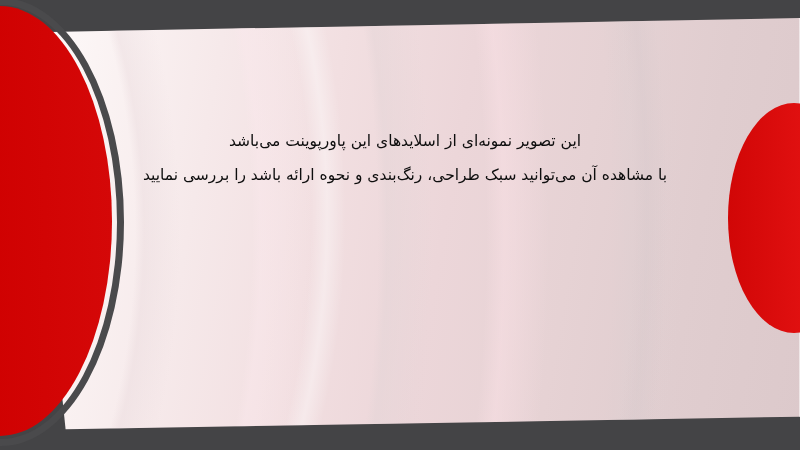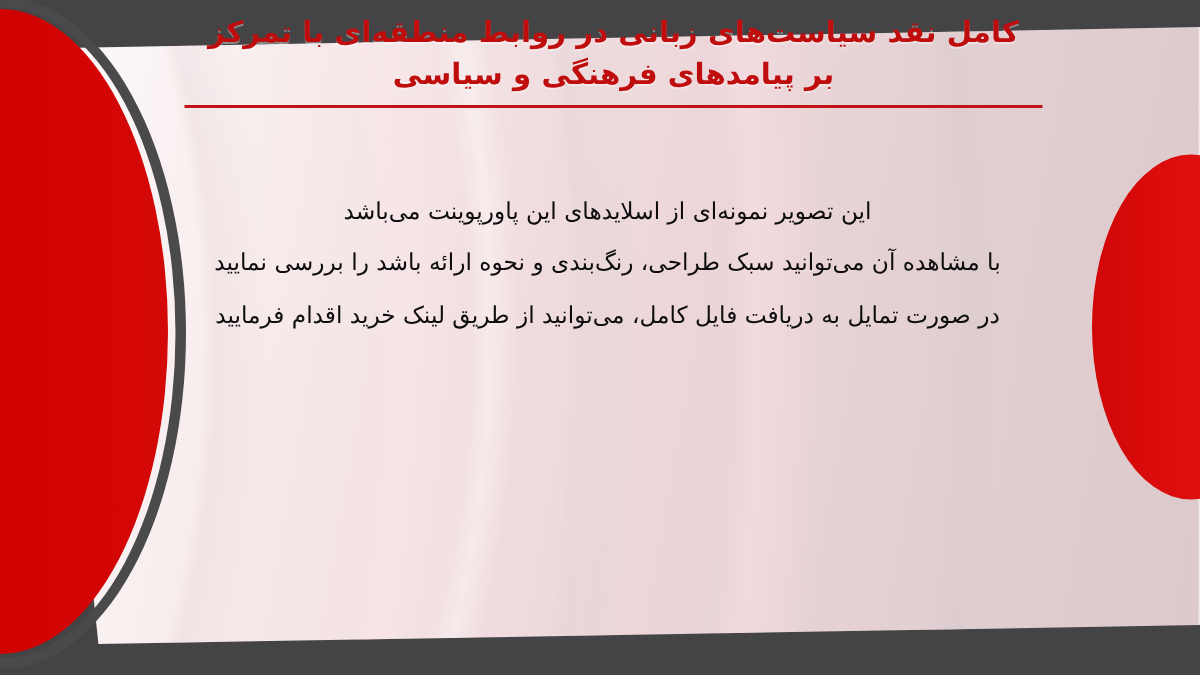--- a/index.html
+++ b/index.html
@@ -191,26 +191,20 @@
     <div class="arcs"></div>
     <div class="arcs2"></div>
   </div>
 
   <div class="ellipse-left-ring"></div>
   <div class="ellipse-left"></div>
   <div class="ellipse-right"></div>
 
   <div class="content">
 
-    <div class="title-block">
-      <div class="title-line">کامل نقد سیاست‌های زبانی در روابط منطقه‌ای با تمرکز</div>
-      <div class="title-line">بر پیامدهای فرهنگی و سیاسی</div>
-      <div class="title-rule"></div>
-    </div>
 
     <div class="body-block">
       <div class="body-line">این تصویر نمونه‌ای از اسلایدهای این پاورپوینت می‌باشد</div>
       <div class="body-line">با مشاهده آن می‌توانید سبک طراحی، رنگ‌بندی و نحوه ارائه باشد را بررسی نمایید</div>
-      <div class="body-line">در صورت تمایل به دریافت فایل کامل، می‌توانید از طریق لینک خرید اقدام فرمایید</div>
     </div>
 
   </div>
 </div>
 
 </body></html>

